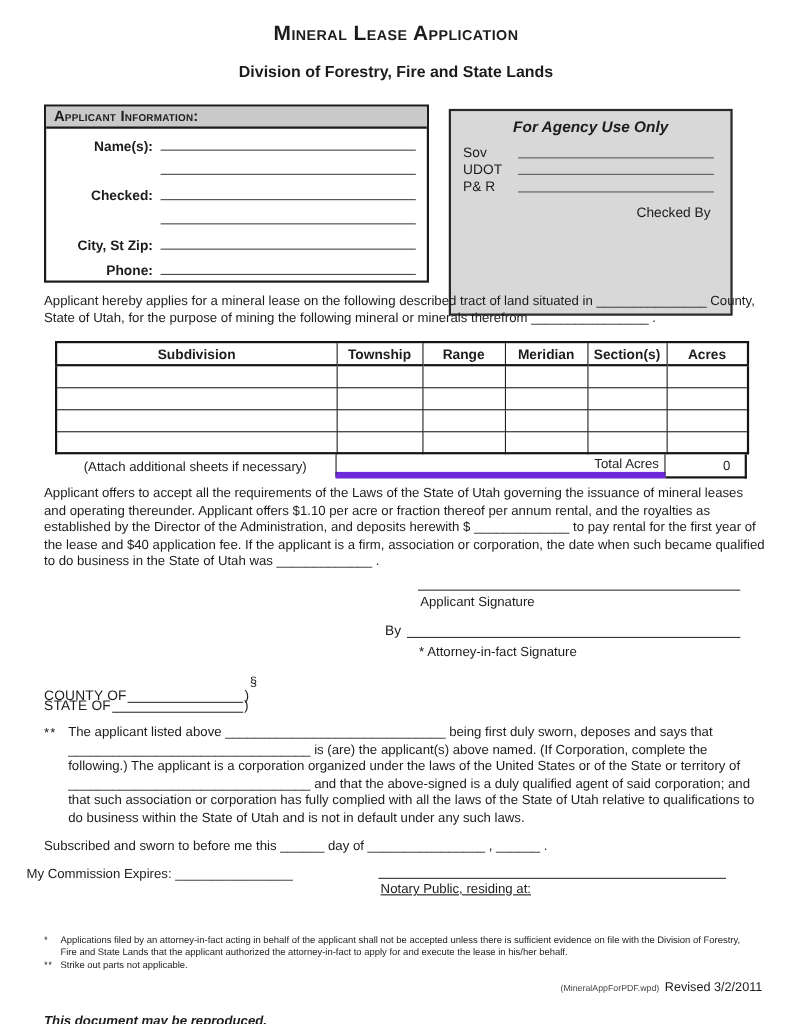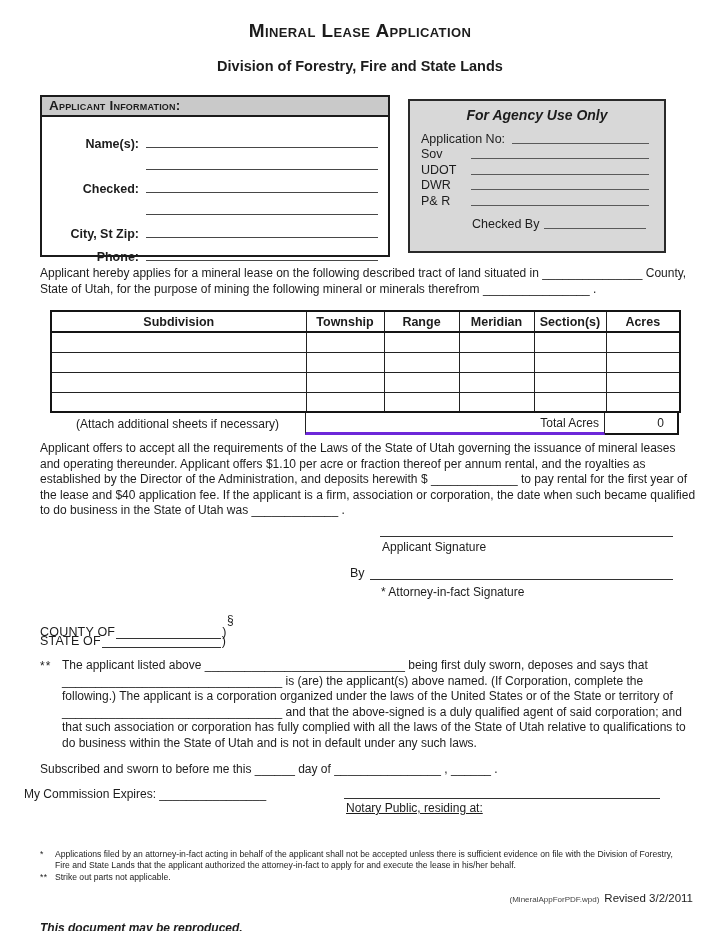--- a/index.html
+++ b/index.html
@@ -26,65 +26,65 @@
   
   .app-box {
     left:40px; top:95px; width:350px; height:162px;
     border:2px solid #1b1b1b; background:#fff;
   }
   .app-box-header {
     height:20px; background:#c9c9c9; border-bottom:2px solid #1b1b1b;
     font-variant:small-caps; font-weight:bold; font-size:13.5px;
     padding:1px 0 0 7px; letter-spacing:.2px;
   }
-  .app-rows { padding-top:11px; }
+  .app-rows { padding-top:0; }
   .app-row { display:flex; align-items:flex-end; height:22.6px; }
   .app-row .flabel {
     width:102px; text-align:right; font-weight:bold; font-size:12.5px;
     padding-right:5px; white-space:nowrap;
   }
   .app-row .fline {
     flex:1; margin:0 10px 3px 2px; border-bottom:1.5px solid #474747; height:16px;
   }
 
   
   .agency-box {
-    left:408px; top:99px; width:258px; height:154px;
+    left:408px; top:99px; width:258px; height:188px;
     background:#d8d8d8; border:2px solid #2a2a2a;
   }
   .agency-title {
     text-align:center; font-weight:bold; font-style:italic; font-size:14px;
     margin-top:6px;
   }
   .ag-rows { margin-top:7px; font-size:12.5px; }
   .ag-row { display:flex; align-items:flex-end; height:15.6px; padding:0 15px 0 11px; }
   .ag-row .ag-label-wide { width:91px; white-space:nowrap; }
   .ag-row .ag-label { width:50px; white-space:nowrap; }
   .ag-row .fline { flex:1; border-bottom:1.3px solid #5a5a5a; height:12px; margin-bottom:2px; }
-  .ag-checked { display:flex; align-items:flex-start; height:16px; margin-top:9px; padding:0 18px 0 62px; font-size:12.5px; }
+  .ag-checked { display:flex; align-items:flex-end; height:16px; margin-top:9px; padding:0 18px 0 62px; font-size:12.5px;flex-direction:column; }
   .ag-checked .fline { flex:1; border-bottom:1.3px solid #5a5a5a; height:12px; margin-left:5px; margin-bottom:2px; }
 
   
   .para { font-size:12px; line-height:15.6px; }
   .intro-para { left:40px; top:266px; width:654px; }
   .offer-para { left:40px; top:441px; width:656px; }
 
   
   .land-table-wrap { left:50px; top:310px; width:629px; }
   table.land { border-collapse:collapse; table-layout:fixed; width:629px; border:2px solid #141414; }
   table.land th {
     border:1px solid #222; border-bottom:2px solid #141414;
     font-size:12.5px; font-weight:bold; height:21px; text-align:center;
   }
   table.land td { border:1px solid #222; height:20px; }
   .c-sub{width:255px}.c-twn{width:78px}.c-rng{width:75px}.c-mer{width:75px}.c-sec{width:72px}.c-acr{width:74px}
   .tfoot { display:flex; width:629px; height:22px; font-size:12px; }
   .tf-note { width:255px; text-align:center; padding-top:4px; }
   .tf-total {
-    width:300px; border-left:1px solid #222; border-right:1px solid #222; border-bottom:3px solid #6d28d9;
+    width:300px; border-left:1px solid #222; border-right:1px solid #222; border-bottom:6px solid #6d28d9;
     display:flex; align-items:center; justify-content:flex-end; padding-right:5px;
   }
   .tf-acres {
     width:74px; border-right:2px solid #141414; border-bottom:2px solid #141414;
     display:flex; align-items:center; justify-content:flex-end; padding-right:13px;
   }
 
   
   .sig-line { border-top:1.6px solid #333; }
   .sig-label { font-size:12px; }
@@ -146,33 +146,25 @@
       <span class="flabel">Phone:</span>
       <span class="fline"></span>
     </div>
   </div>
 </div>
 
 <div class="abs agency-box">
   <div class="agency-title">For Agency Use Only</div>
   <div class="ag-rows">
     <div class="ag-row">
-      <span class="ag-label-wide">Application No:</span>
-      <span class="fline"></span>
-    </div>
-    <div class="ag-row">
       <span class="ag-label">Sov</span>
       <span class="fline"></span>
     </div>
     <div class="ag-row">
       <span class="ag-label">UDOT</span>
-      <span class="fline"></span>
-    </div>
-    <div class="ag-row">
-      <span class="ag-label">DWR</span>
       <span class="fline"></span>
     </div>
     <div class="ag-row">
       <span class="ag-label">P&amp; R</span>
       <span class="fline"></span>
     </div>
   </div>
   <div class="ag-checked">
     <span>Checked By</span>
     <span class="fline"></span>

